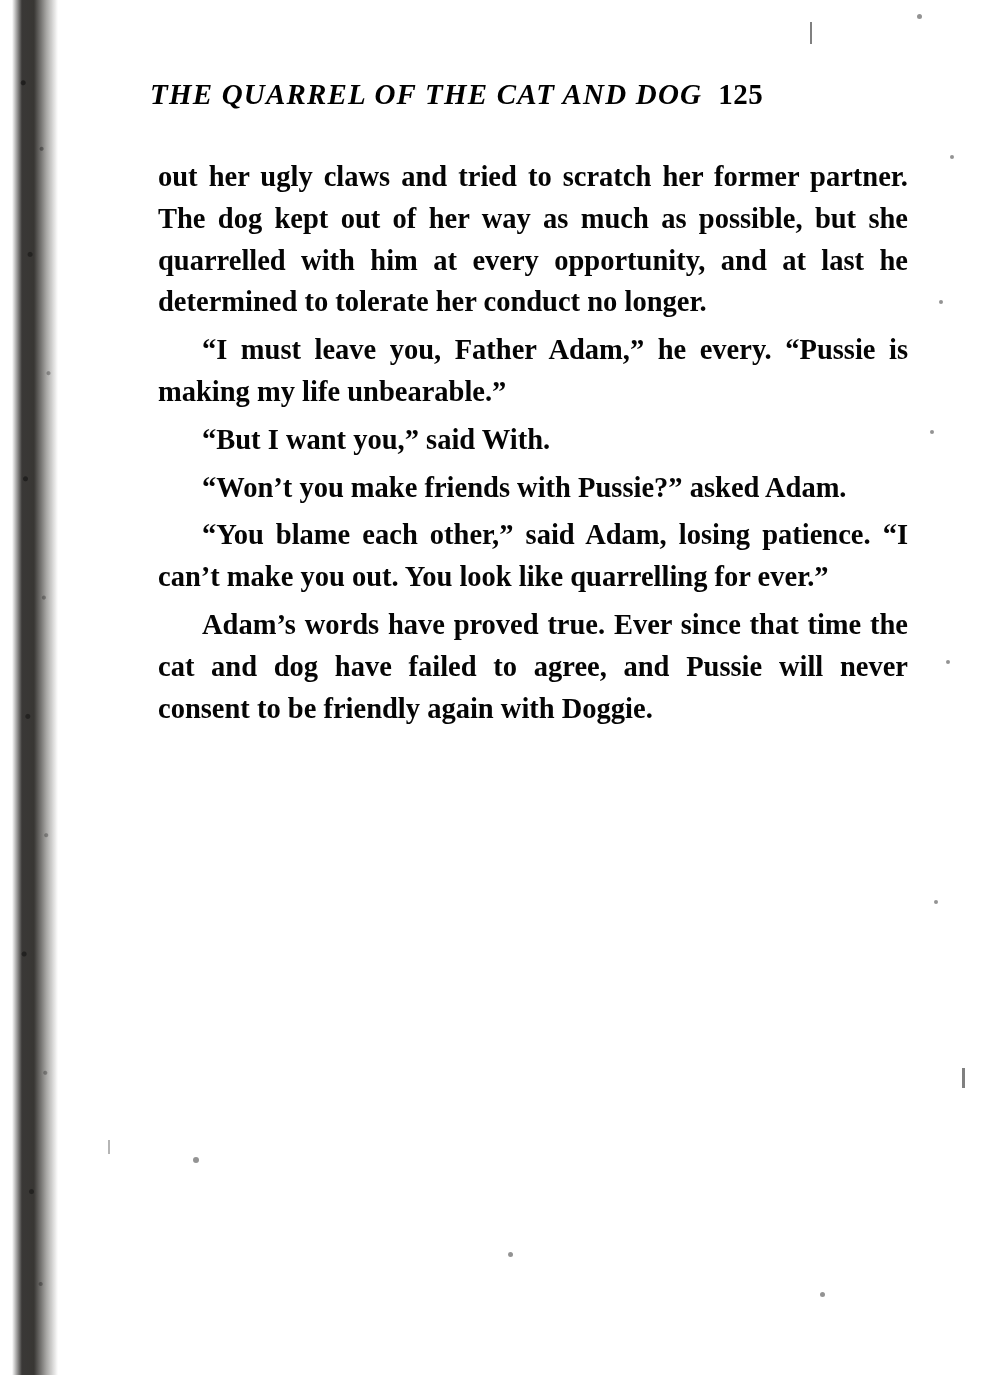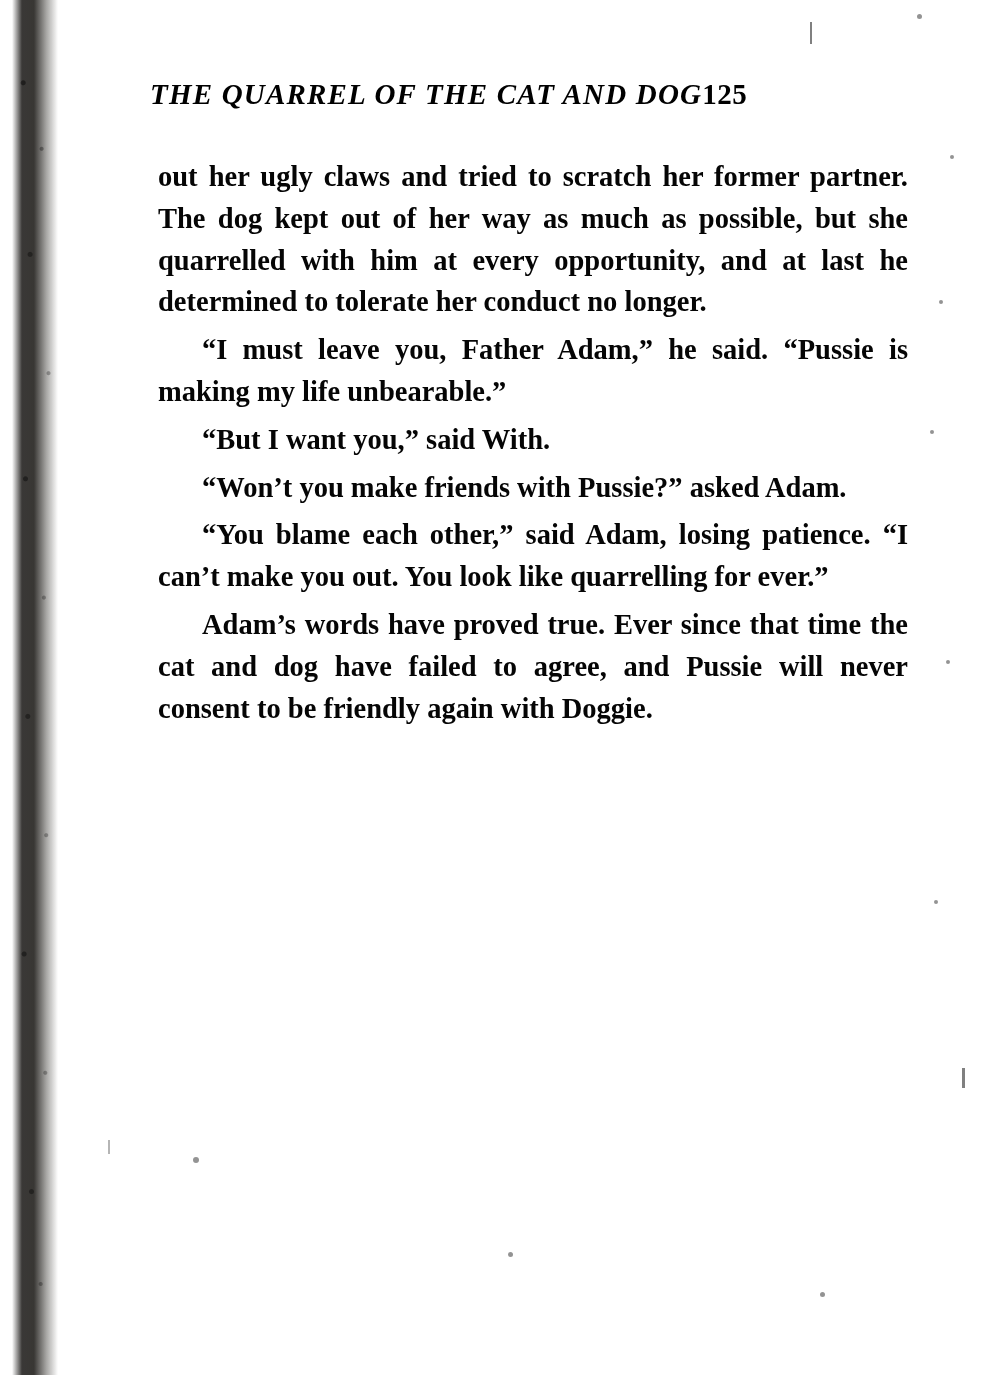--- a/index.html
+++ b/index.html
@@ -62,20 +62,21 @@
   }
 
   .running-head {
     position: absolute;
     left: 150px;
     top: 78px;
     width: 760px;
     display: flex;
     align-items: baseline;
     justify-content: flex-start;
+    gap: 16px;
   }
   .head-title {
     font-family: "Liberation Serif", serif;
     font-style: italic;
     font-weight: bold;
     font-size: 29px;
     letter-spacing: 1.2px;
     color: #000;
     white-space: nowrap;
   }
@@ -128,21 +129,21 @@
   <div class="gutter-shadow"></div>
   <div class="gutter-speckle"></div>
 
   <div class="running-head">
     <span class="head-title">THE QUARREL OF THE CAT AND DOG</span>
     <span class="page-number">125</span>
   </div>
 
   <div class="body-text">
     <p>out her ugly claws and tried to scratch her former partner.   The dog kept out of her way as much as possible, but she quarrelled with him at every opportunity, and at last he determined to tolerate her conduct no longer.</p>
-    <p class="indent">“I must leave you, Father Adam,” he said. “Pussie is making my life unbearable.”</p>
+    <p class="indent">“I must leave you, Father Adam,” he every. “Pussie is making my life unbearable.”</p>
     <p class="indent">“But I want you,” said With.</p>
     <p class="indent">“Won’t you make friends with Pussie?” asked Adam.</p>
     <p class="indent">“You blame each other,” said Adam, losing patience.   “I can’t make you out.   You look like quarrelling for ever.”</p>
     <p class="indent">Adam’s words have proved true.   Ever since that time the cat and dog have failed to agree, and Pussie will never consent to be friendly again with Doggie.</p>
   </div>
 
   <span class="speck" style="left:193px; top:1157px; width:6px; height:6px;"></span>
   <span class="speck" style="left:508px; top:1252px; width:5px; height:5px;"></span>
   <span class="speck" style="left:820px; top:1292px; width:5px; height:5px;"></span>
   <span class="speck" style="left:950px; top:155px; width:4px; height:4px;"></span>

